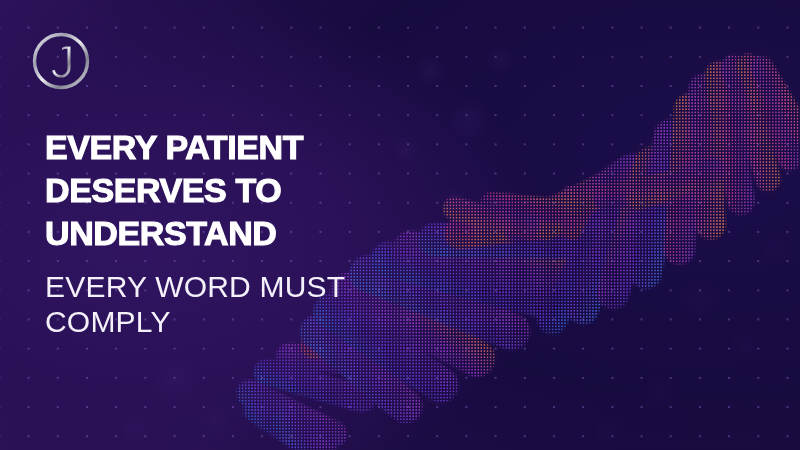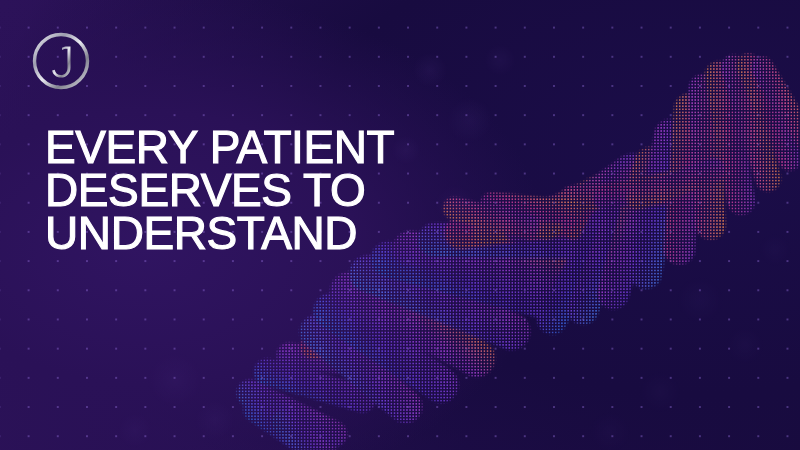--- a/index.html
+++ b/index.html
@@ -35,21 +35,21 @@
     background-image:radial-gradient(circle, rgba(150,112,224,.40) 0.9px, transparent 1.2px);
     background-size:29.2px 29.2px;background-position:14px 13px;}
 
   
   .logo{position:absolute;left:30px;top:30px;width:62px;height:62px;}
   .logo svg{display:block;width:62px;height:62px;}
 
   
   .copy{position:absolute;left:45px;top:126px;width:430px;}
   .headline{
-    margin:0;color:#ffffff;font-weight:400;font-size:46px;line-height:43px;
+    margin:0;color:#ffffff;font-weight:700;font-size:34px;line-height:43px;
     letter-spacing:-0.4px;text-transform:uppercase;
     -webkit-text-stroke:1.1px #ffffff;}
   .subhead{
     margin:14px 0 0 0;color:#f4f1fb;font-weight:400;font-size:30px;line-height:35px;
     letter-spacing:.2px;text-transform:uppercase;}
 
   
   .helix{position:absolute;left:0;top:0;width:800px;height:450px;pointer-events:none;}
   .helix svg{display:block;}
 </style>
@@ -180,15 +180,16 @@
       <g stroke="url(#silver)" stroke-width="1.25" fill="none">
         <line x1="16.5" y1="31.5" x2="45.5" y2="31.5"></line>
         <line x1="16.5" y1="35" x2="45.5" y2="35"></line>
         <line x1="18" y1="38.5" x2="45" y2="38.5"></line>
       </g>
     </svg>
   </div>
 
   <div class="copy">
     <h1 class="headline">EVERY PATIENT DESERVES TO UNDERSTAND</h1>
+    <p class="subhead">EVERY WORD MUST COMPLY</p>
   </div>
 
 </div>
 
 </body></html>

